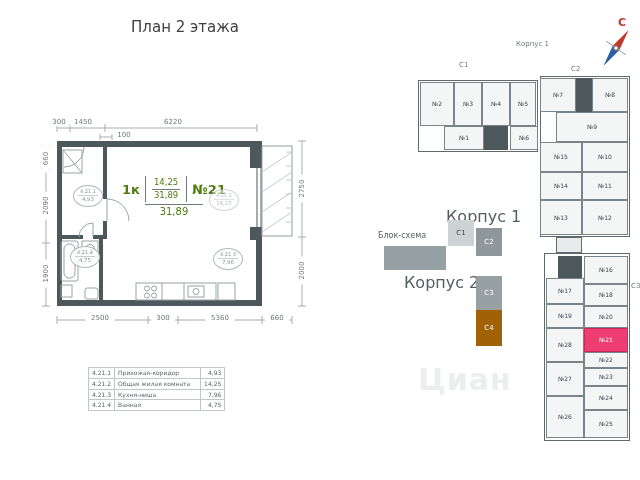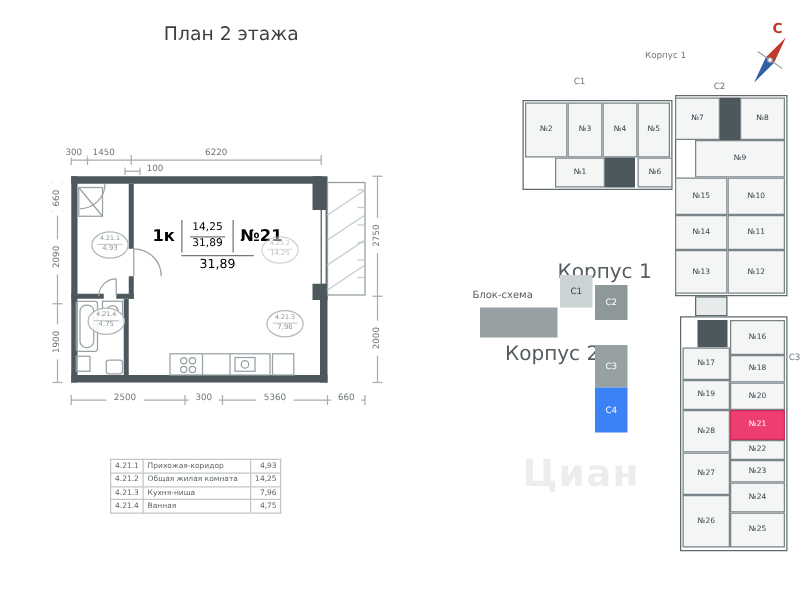--- a/index.html
+++ b/index.html
@@ -15,21 +15,21 @@
   .rot { transform:rotate(-90deg); }
 
   
   .marker { position:absolute; width:30px; height:22px; border:1px solid #b0b8ba; border-radius:50%;
             background:rgba(255,255,255,.85); display:flex; flex-direction:column; align-items:center;
             justify-content:center; color:#8d9598; }
   .mrk-id { font-size:5px; border-bottom:1px solid #c9cfd1; padding:0 2px 1px; margin-bottom:1px; line-height:1; }
   .mrk-area { font-size:5.5px; line-height:1; }
 
   
-  .plan-info { position:absolute; color:#000000; }
+  .plan-info { position:absolute; color:#4d7c0f; }
   .pi-row { display:flex; align-items:center; }
   .pi-type { font-size:13px; font-weight:bold; padding-right:5px; }
   .pi-frac { display:flex; flex-direction:column; align-items:center; border-left:1px solid #707a7d;
              border-right:1px solid #707a7d; padding:1px 6px; font-size:8.5px; line-height:1.3; }
   .pi-frac span:first-child { border-bottom:1px solid #707a7d; padding:0 2px 1px; }
   .pi-num { font-size:13px; font-weight:bold; padding-left:5px; }
   .pi-bottom { border-top:1px solid #707a7d; width:58px; margin:2px auto 0; text-align:center;
                font-size:10px; padding-top:1px; }
 
   
@@ -222,21 +222,21 @@
   </tbody>
     </table>
 
   <div class="bs-label" style="left:378px; top:232px; font-size:8px;">Блок-схема</div>
   <div class="bs-label" style="left:446px; top:209px;">Корпус 1</div>
   <div class="bs-label" style="left:404px; top:275px;">Корпус 2</div>
   <div class="bs-block" style="left:384px; top:246px; width:62px; height:24px; background:#97a1a3;"></div>
   <div class="bs-block" style="left:448px; top:220px; width:26px; height:26px; background:#ccd3d4; color:#3f4648;">С1</div>
   <div class="bs-block" style="left:476px; top:228px; width:26px; height:28px; background:#8e989a;">С2</div>
   <div class="bs-block" style="left:476px; top:276px; width:26px; height:34px; background:#97a1a3;">С3</div>
-  <div class="bs-block" style="left:476px; top:310px; width:26px; height:36px; background:#3b82f6;">С4</div>
+  <div class="bs-block" style="left:476px; top:310px; width:26px; height:36px; background:#a16207;">С4</div>
 
   <div class="mini-label" style="left:516px; top:41px;">Корпус 1</div>
   <div class="mini-label" style="left:459px; top:62px;">С1</div>
   <div class="mini-label" style="left:571px; top:66px;">С2</div>
   <div class="mini-label" style="left:631px; top:283px;">С3</div>
 
   <div class="outline" style="left:418px; top:80px; width:120px; height:72px;"></div>
   <div class="outline" style="left:540px; top:76px; width:90px; height:161px;"></div>
   <div class="outline" style="left:544px; top:253px; width:86px; height:188px;"></div>
   <div class="outline" style="left:556px; top:237px; width:26px; height:16px; background:#e8ebec;"></div>

